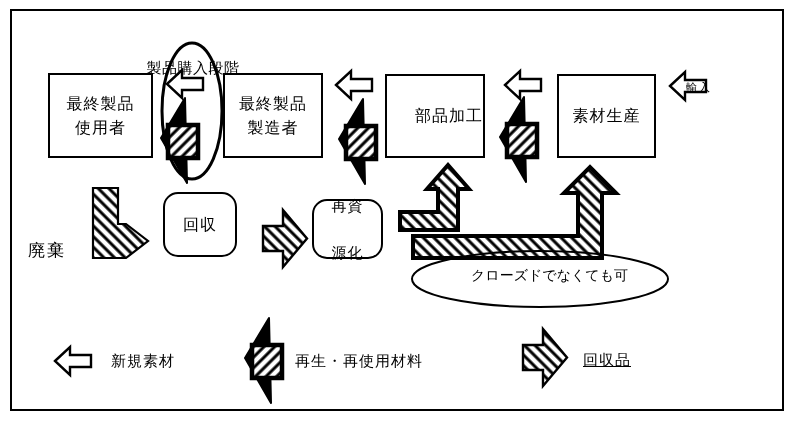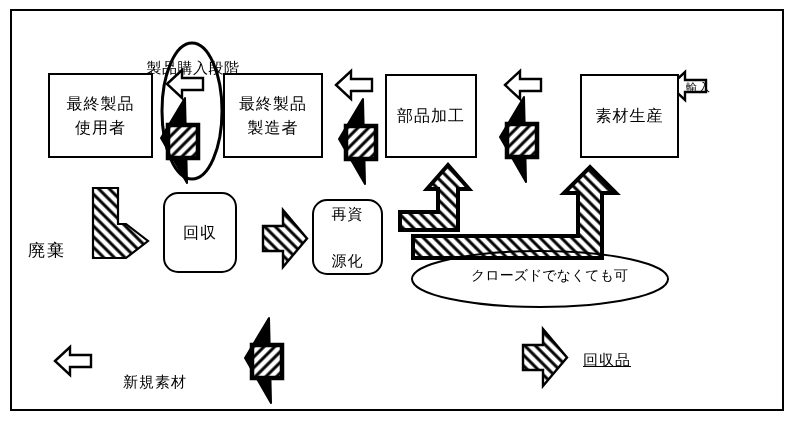--- a/index.html
+++ b/index.html
@@ -82,38 +82,39 @@
   <div class="box" style="left:48px;top:73px;width:105px;height:85px;">
     <span>最終製品</span>
     <span>使用者</span>
   </div>
 
   <div class="box" style="left:223px;top:73px;width:100px;height:85px;">
     <span>最終製品</span>
     <span>製造者</span>
   </div>
 
-  <div class="box" style="left:385px;top:74px;width:92px;height:84px;">
+  <div class="box" style="left:385px;top:74px;width:100px;height:84px;align-items:flex-end;">
     <span>部品加工</span>
   </div>
 
-  <div class="box" style="left:557px;top:74px;width:99px;height:84px;margin-left:23px;">
+  <div class="box" style="left:557px;top:74px;width:99px;height:84px;">
     <span>素材生産</span>
   </div>
 
-  <div class="box rbox" style="left:163px;top:192px;width:74px;height:81px;">
+  <div class="box rbox" style="left:163px;top:192px;width:74px;height:65px;">
     <span>回収</span>
   </div>
 
-  <div class="box rbox" style="left:312px;top:199px;width:71px;height:76px;font-size:15px;gap:19px;">
+  <div class="box rbox" style="left:312px;top:199px;width:71px;height:60px;font-size:15px;gap:19px;">
     <span>再資</span>
     <span>源化</span>
   </div>
 
   <div class="lbl lbl-purchase">製品購入段階</div>
   <div class="lbl lbl-import">輸入</div>
   <div class="lbl lbl-waste">廃棄</div>
   <div class="lbl lbl-note">クローズドでなくても可</div>
 
-  <div class="lbl lbl-legend" style="left:123px;top:352px;margin-top:21px;">新規素材</div>
+  <div class="lbl lbl-legend" style="left:111px;top:352px;">新規素材</div>
+  <div class="lbl lbl-legend" style="left:295px;top:352px;">再生・再使用材料</div>
   <div class="lbl lbl-legend" style="left:583px;top:351px;text-decoration:underline;">回収品</div>
 
 </div>
 
 </body></html>

